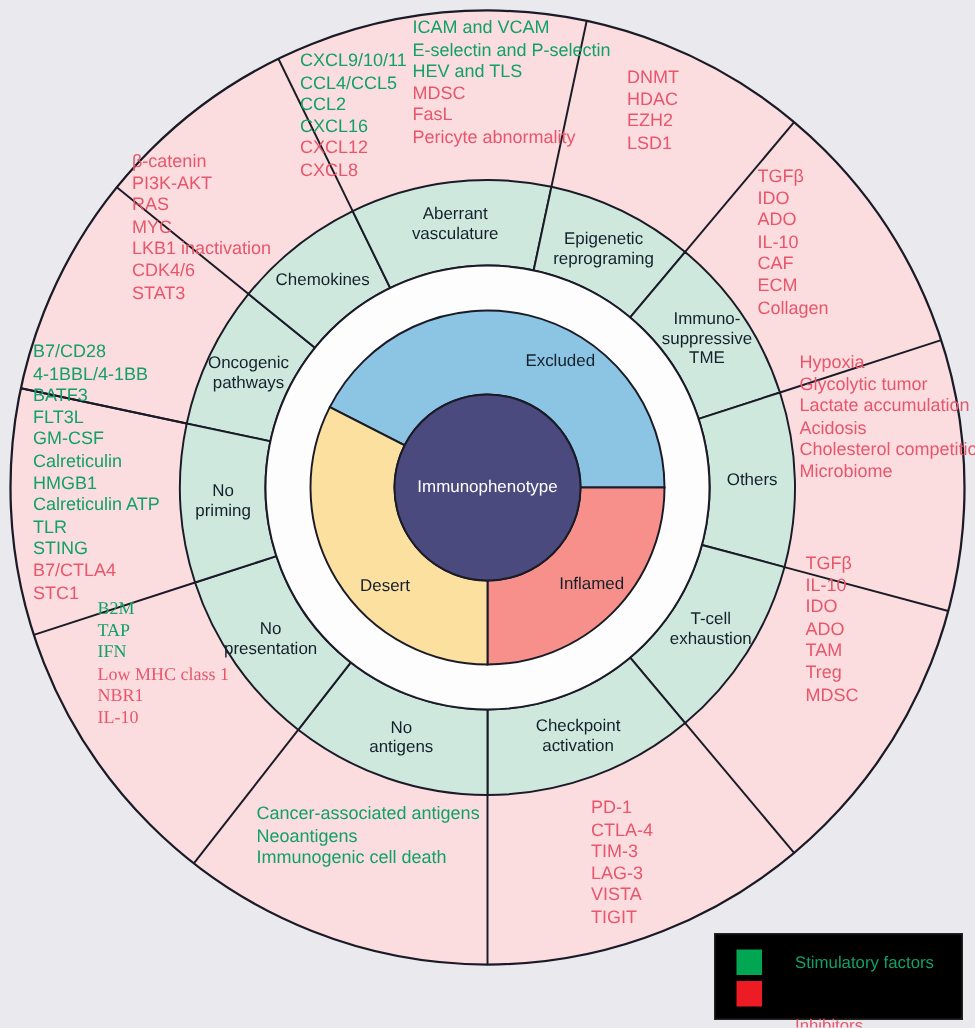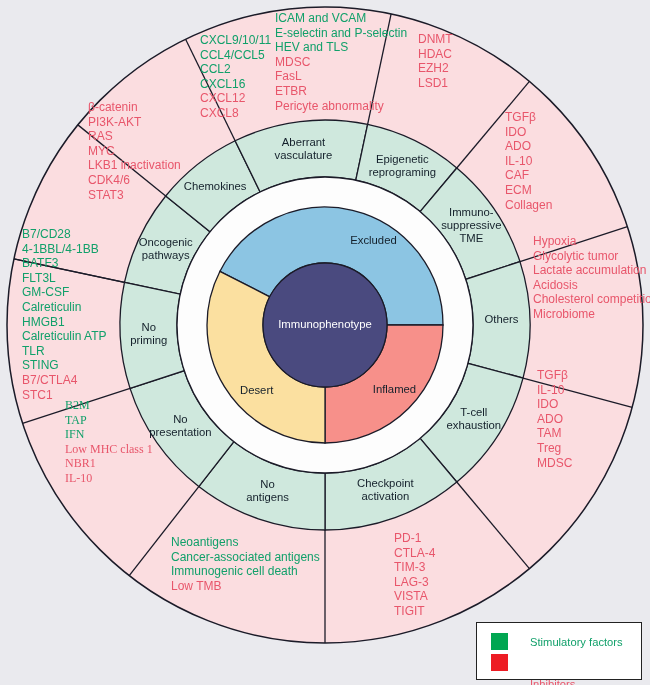--- a/index.html
+++ b/index.html
@@ -14,21 +14,21 @@
   svg#wheel{position:absolute;left:0;top:0;width:650px;height:685px;}
   .seg-label{font-size:11.3px;fill:#14202b;text-anchor:middle;dominant-baseline:middle;}
   .pheno-label{font-size:11.3px;fill:#14202b;text-anchor:middle;dominant-baseline:middle;}
   .center-label{font-size:11.3px;fill:#ffffff;text-anchor:middle;dominant-baseline:middle;}
   .factor-list{position:absolute;font-size:12px;line-height:14.6px;white-space:nowrap;}
   .factor-list div{margin:0;padding:0;}
   .stim{color:#11a06a;}
   .inhib{color:#e8566b;margin-top:42px;}
   .legend{
     position:absolute;left:476px;top:622px;width:166px;height:58px;
-    background:#ffffff;border:1.4px solid #222;
+    background:#000000;border:1.4px solid #222;
     box-sizing:border-box;
     padding:8px 0 0 14px;
   }
   .legend-row{display:flex;align-items:center;height:21px;}
   .legend-swatch{width:17px;height:17px;display:inline-block;}
   .legend-text{font-size:11.2px;margin-left:22px;}
 </style>
 </head>
 <body>
 
@@ -103,25 +103,24 @@
       <div class="inhib">CXCL12</div>
       <div class="inhib">CXCL8</div>
     </div>
 
   <div class="factor-list" id="list-aberrant_vasculature" style="left:275px;top:11px;">
       <div class="stim">ICAM and VCAM</div>
       <div class="stim">E-selectin and P-selectin</div>
       <div class="stim">HEV and TLS</div>
       <div class="inhib">MDSC</div>
       <div class="inhib">FasL</div>
-      <div class="inhib">ETBR</div>
       <div class="inhib">Pericyte abnormality</div>
     </div>
 
-  <div class="factor-list" id="list-epigenetic_reprograming" style="left:418px;top:32px;">
+  <div class="factor-list" id="list-epigenetic_reprograming" style="left:418px;top:44px;">
       <div class="inhib">DNMT</div>
       <div class="inhib">HDAC</div>
       <div class="inhib">EZH2</div>
       <div class="inhib">LSD1</div>
     </div>
 
   <div class="factor-list" id="list-immunosuppressive_tme" style="left:505px;top:110px;">
       <div class="inhib">TGFβ</div>
       <div class="inhib">IDO</div>
       <div class="inhib">ADO</div>
@@ -153,24 +152,23 @@
   <div class="factor-list" id="list-checkpoint_activation" style="left:394px;top:531px;">
       <div class="inhib">PD-1</div>
       <div class="inhib">CTLA-4</div>
       <div class="inhib">TIM-3</div>
       <div class="inhib">LAG-3</div>
       <div class="inhib">VISTA</div>
       <div class="inhib">TIGIT</div>
     </div>
 
   <div class="factor-list" id="list-no_antigens" style="left:171px;top:535px;">
+      <div class="stim">Cancer-associated antigens</div>
       <div class="stim">Neoantigens</div>
-      <div class="stim">Cancer-associated antigens</div>
       <div class="stim">Immunogenic cell death</div>
-      <div class="inhib">Low TMB</div>
     </div>
 
   <div class="factor-list" id="list-no_presentation" style="left:65px;top:398px;font-family:Liberation Serif, serif;">
       <div class="stim">B2M</div>
       <div class="stim">TAP</div>
       <div class="stim">IFN</div>
       <div class="inhib">Low MHC class 1</div>
       <div class="inhib">NBR1</div>
       <div class="inhib">IL-10</div>
     </div>

